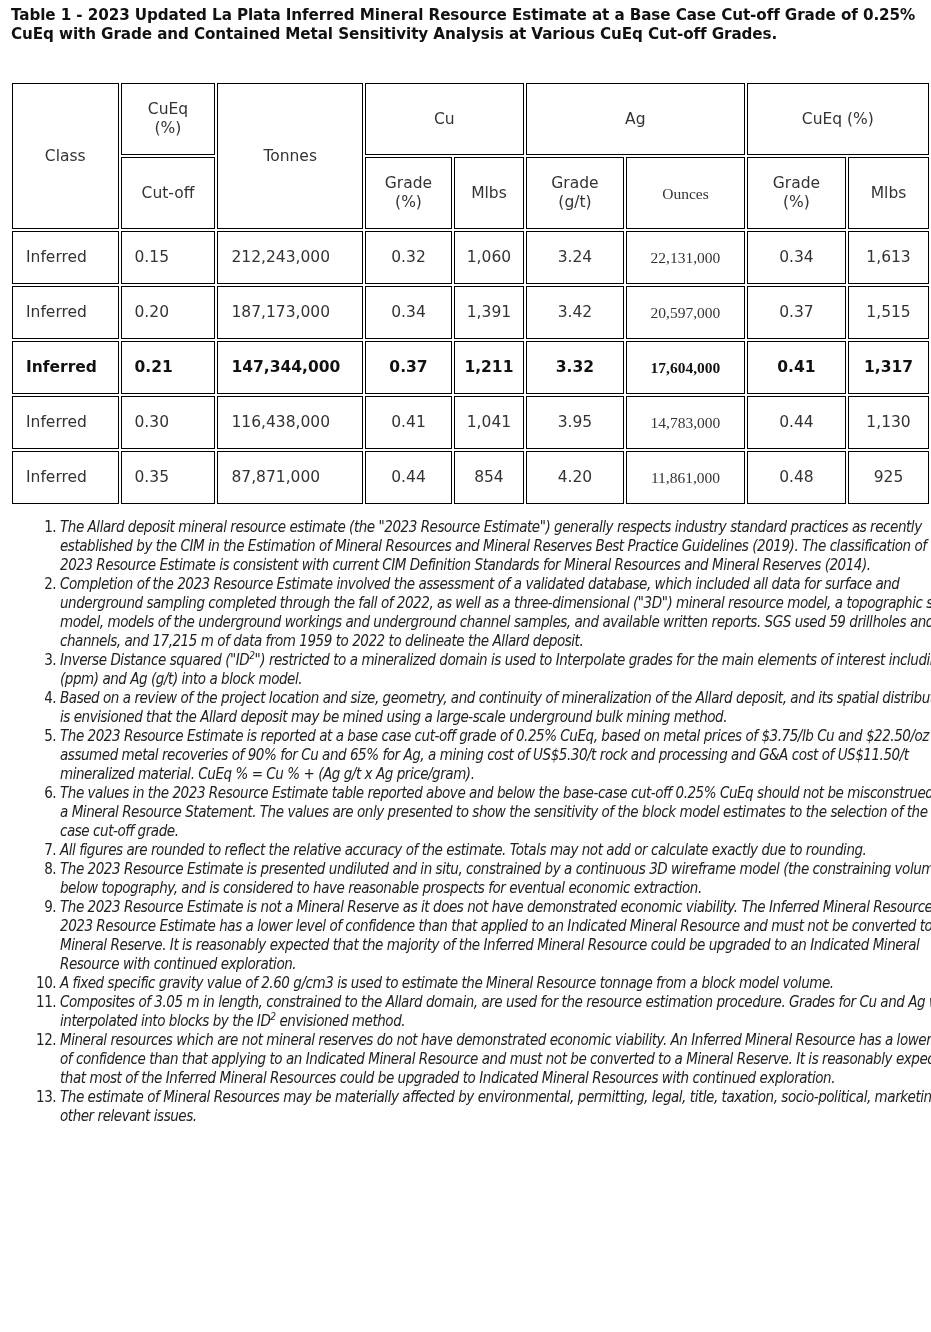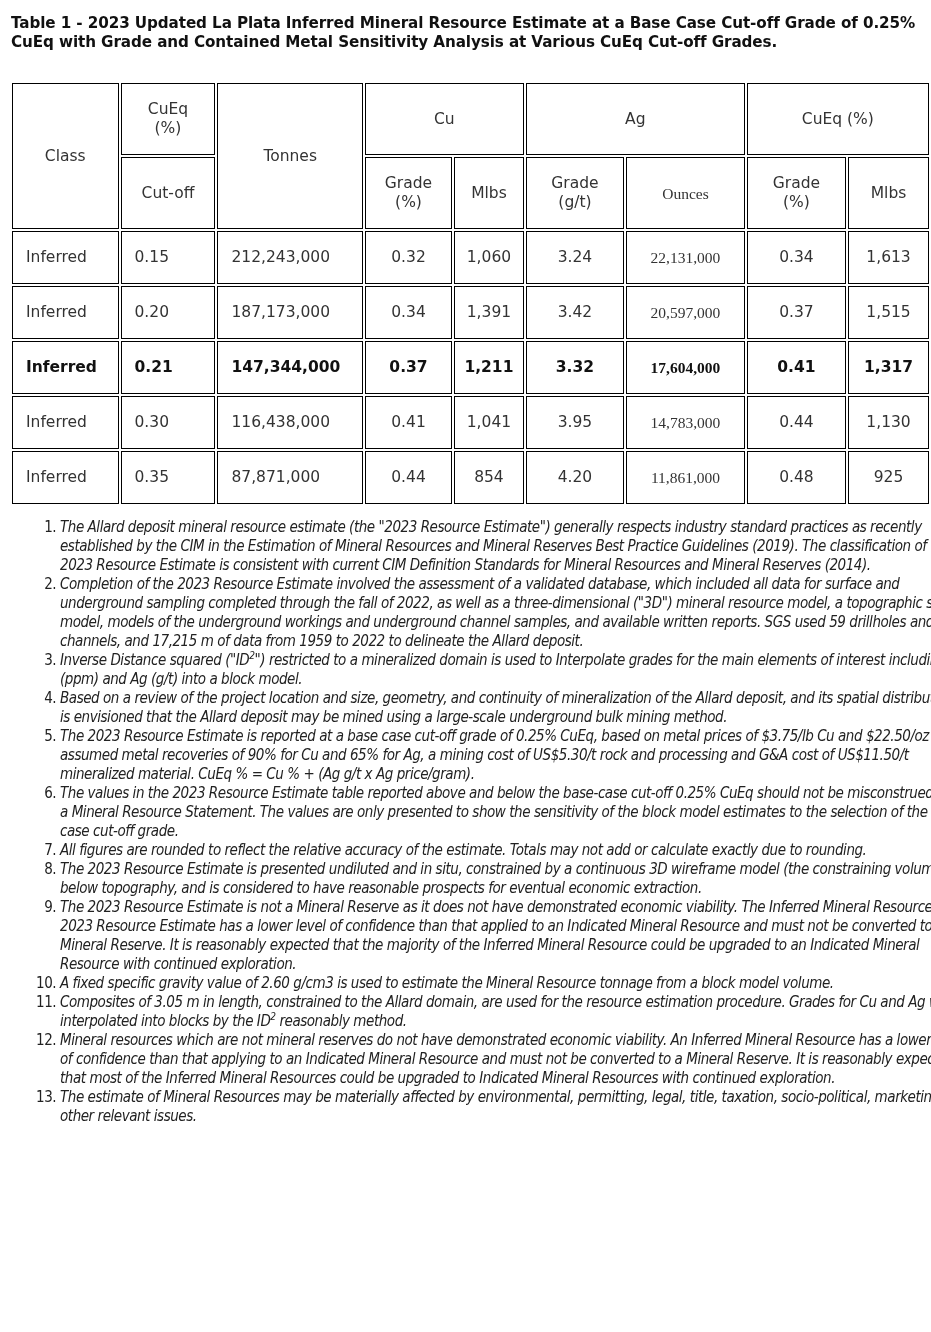--- a/index.html
+++ b/index.html
@@ -1,21 +1,21 @@
 <!DOCTYPE html>
 <html><head>
 <meta charset="utf-8">
 <style>
   html, body { margin: 0; padding: 0; background: #ffffff; }
   body {
     width: 931px; height: 1332px; overflow: hidden; position: relative;
     font-family: "DejaVu Sans", sans-serif; color: #222;
   }
   .title {
-    position: absolute; left: 11px; top: 14px; width: 905px;
+    position: absolute; left: 11px; top: 6px; width: 905px;
     font-family: "DejaVu Sans", sans-serif; font-weight: bold;
     font-size: 15.2px; line-height: 18.5px; color: #111; letter-spacing: -0.1px;
   }
   table.res {
     position: absolute; left: 10px; top: 81px;
     border-collapse: separate; border-spacing: 2px;
     font-family: "DejaVu Sans", sans-serif; font-size: 15.5px; color: #333;
   }
   table.res td {
     border: 1px solid #000; padding: 0; text-align: center; vertical-align: middle;
@@ -138,16 +138,16 @@
     <li>The Allard deposit mineral resource estimate (the "2023 Resource Estimate") generally respects industry standard practices as recently established by the CIM in the Estimation of Mineral Resources and Mineral Reserves Best Practice Guidelines (2019). The classification of the 2023 Resource Estimate is consistent with current CIM Definition Standards for Mineral Resources and Mineral Reserves (2014).</li>
     <li>Completion of the 2023 Resource Estimate involved the assessment of a validated database, which included all data for surface and underground sampling completed through the fall of 2022, as well as a three-dimensional ("3D") mineral resource model, a topographic surface model, models of the underground workings and underground channel samples, and available written reports. SGS used 59 drillholes and 2 channels, and 17,215 m of data from 1959 to 2022 to delineate the Allard deposit.</li>
     <li><span>Inverse Distance squared ("ID</span><sup>2</sup><span>") restricted to a mineralized domain is used to Interpolate grades for the main elements of interest including Cu (ppm) and Ag (g/t) into a block model.</span></li>
     <li>Based on a review of the project location and size, geometry, and continuity of mineralization of the Allard deposit, and its spatial distribution, it is envisioned that the Allard deposit may be mined using a large-scale underground bulk mining method.</li>
     <li>The 2023 Resource Estimate is reported at a base case cut-off grade of 0.25% CuEq, based on metal prices of $3.75/lb Cu and $22.50/oz Ag, assumed metal recoveries of 90% for Cu and 65% for Ag, a mining cost of US$5.30/t rock and processing and G&amp;A cost of US$11.50/t mineralized material. CuEq % = Cu % + (Ag g/t x Ag price/gram).</li>
     <li>The values in the 2023 Resource Estimate table reported above and below the base-case cut-off 0.25% CuEq should not be misconstrued with a Mineral Resource Statement. The values are only presented to show the sensitivity of the block model estimates to the selection of the base case cut-off grade.</li>
     <li>All figures are rounded to reflect the relative accuracy of the estimate. Totals may not add or calculate exactly due to rounding.</li>
     <li>The 2023 Resource Estimate is presented undiluted and in situ, constrained by a continuous 3D wireframe model (the constraining volume) and below topography, and is considered to have reasonable prospects for eventual economic extraction.</li>
     <li>The 2023 Resource Estimate is not a Mineral Reserve as it does not have demonstrated economic viability. The Inferred Mineral Resource in the 2023 Resource Estimate has a lower level of confidence than that applied to an Indicated Mineral Resource and must not be converted to a Mineral Reserve. It is reasonably expected that the majority of the Inferred Mineral Resource could be upgraded to an Indicated Mineral Resource with continued exploration.</li>
     <li>A fixed specific gravity value of 2.60 g/cm3 is used to estimate the Mineral Resource tonnage from a block model volume.</li>
-    <li><span>Composites of 3.05 m in length, constrained to the Allard domain, are used for the resource estimation procedure. Grades for Cu and Ag were interpolated into blocks by the ID</span><sup>2</sup><span> reasonably method.</span></li>
+    <li><span>Composites of 3.05 m in length, constrained to the Allard domain, are used for the resource estimation procedure. Grades for Cu and Ag were interpolated into blocks by the ID</span><sup>2</sup><span> envisioned method.</span></li>
     <li>Mineral resources which are not mineral reserves do not have demonstrated economic viability. An Inferred Mineral Resource has a lower level of confidence than that applying to an Indicated Mineral Resource and must not be converted to a Mineral Reserve. It is reasonably expected that most of the Inferred Mineral Resources could be upgraded to Indicated Mineral Resources with continued exploration.</li>
     <li>The estimate of Mineral Resources may be materially affected by environmental, permitting, legal, title, taxation, socio-political, marketing, or other relevant issues.</li>
   </ol>
 
 </body></html>

